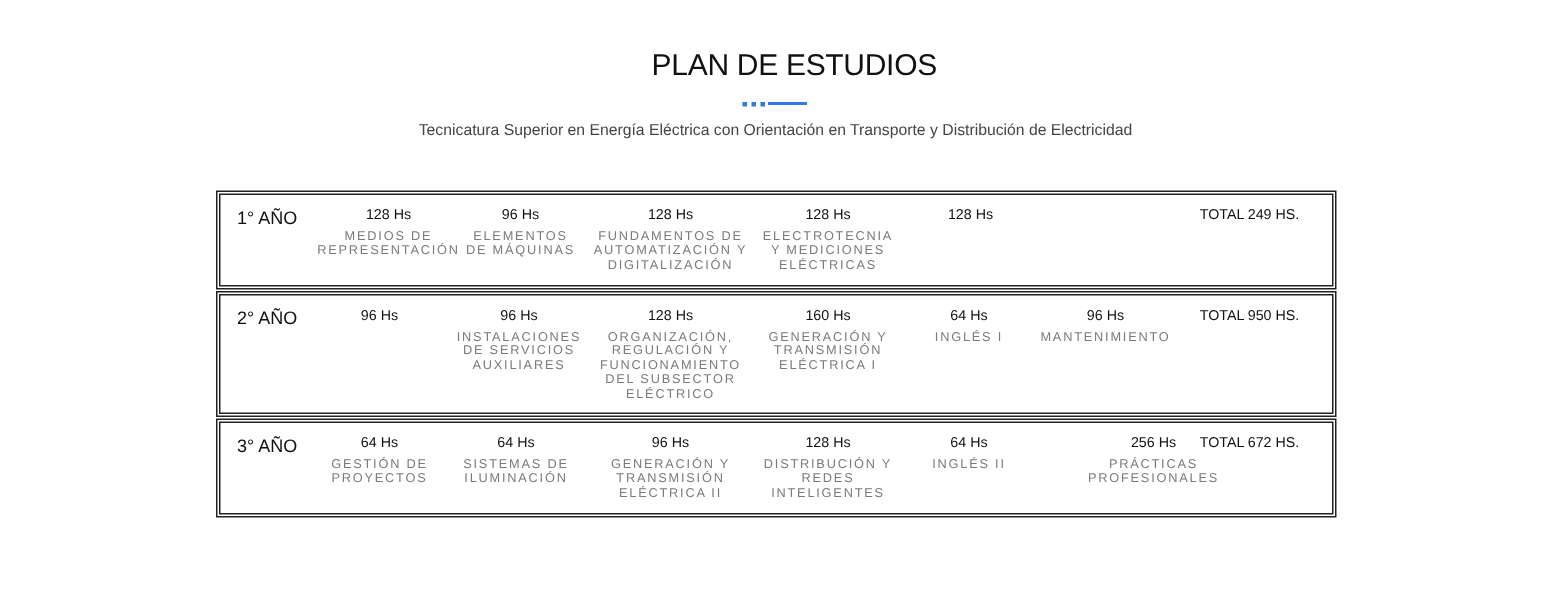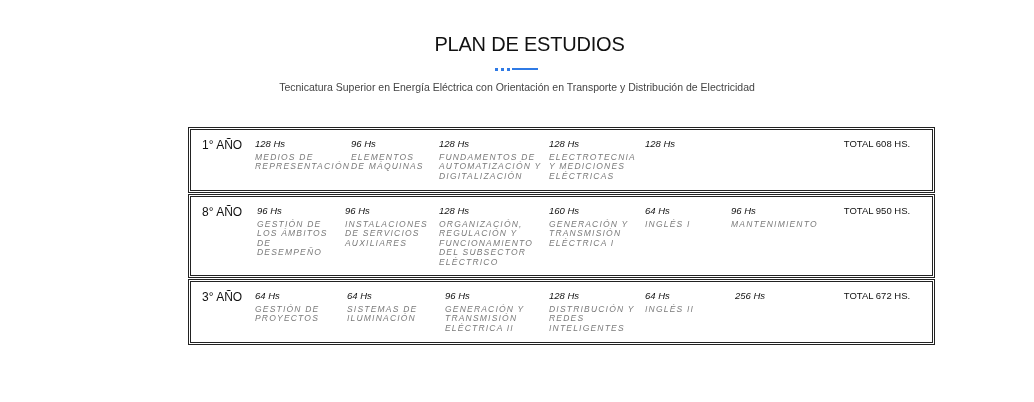--- a/index.html
+++ b/index.html
@@ -20,38 +20,38 @@
     }
     .divider .bar {
       position: absolute; top: 0; left: 17px; width: 26px; height: 2px; background: #2f7ae5;
     }
     .subtitle {
       position: absolute; left: 0; width: 1034px; top: 81px;
       text-align: center; font-size: 10.5px; color: #444;
     }
 
     .plan {
-      position: absolute; left: 144px; top: 127px; width: 622px; margin-left: 44px;
+      position: absolute; left: 144px; top: 127px; width: 622px;
     }
     .year-table {
       width: 747px;
       border: 3px double #222;
       position: relative;
       margin-bottom: 1px;
     }
     .year-table.r1 { height: 66px; }
     .year-table.r2 { height: 84px; }
     .year-table.r3 { height: 66px; padding-left: 36px; }
 
     .year-label {
       position: absolute; left: 11px; top: 8px;
       font-size: 12px; color: #111;
     }
     .subject {
-      position: absolute; top: 8px; text-align: left; font-style: italic;
+      position: absolute; top: 8px; text-align: center;
     }
     .hours {
       display: block; font-size: 9.5px; color: #111; height: 15px; line-height: 11px;
     }
     .name {
       display: block; font-size: 8.5px; color: #7a7a7a; letter-spacing: 1.2px;
       line-height: 9.4px; text-transform: uppercase;
     }
     .total {
       position: absolute; top: 8px; left: 648px; width: 76px;
@@ -86,28 +86,27 @@
       <span class="hours">128 Hs</span>
       <span class="name">FUNDAMENTOS DE AUTOMATIZACIÓN Y DIGITALIZACIÓN</span>
     </div>
     <div class="subject" style="left:358px;width:94px">
       <span class="hours">128 Hs</span>
       <span class="name">ELECTROTECNIA Y MEDICIONES ELÉCTRICAS</span>
     </div>
     <div class="subject" style="left:454px;width:92px">
       <span class="hours">128 Hs</span>
     </div>
-    <div class="total">TOTAL 608 HS.</div>
+    <div class="total">TOTAL 249 HS.</div>
   </div>
 
   <div class="year-table r2">
-    <div class="year-label">8° AÑO</div>
+    <div class="year-label">2° AÑO</div>
     <div class="subject" style="left:66px;width:80px">
       <span class="hours">96 Hs</span>
-      <span class="name">GESTIÓN DE LOS ÁMBITOS DE DESEMPEÑO</span>
     </div>
     <div class="subject" style="left:154px;width:90px">
       <span class="hours">96 Hs</span>
       <span class="name">INSTALACIONES DE SERVICIOS AUXILIARES</span>
     </div>
     <div class="subject" style="left:248px;width:104px">
       <span class="hours">128 Hs</span>
       <span class="name">ORGANIZACIÓN, REGULACIÓN Y FUNCIONAMIENTO DEL SUBSECTOR ELÉCTRICO</span>
     </div>
     <div class="subject" style="left:358px;width:94px">
@@ -140,19 +139,20 @@
       <span class="name">GENERACIÓN Y TRANSMISIÓN ELÉCTRICA II</span>
     </div>
     <div class="subject" style="left:358px;width:94px">
       <span class="hours">128 Hs</span>
       <span class="name">DISTRIBUCIÓN Y REDES INTELIGENTES</span>
     </div>
     <div class="subject" style="left:454px;width:90px">
       <span class="hours">64 Hs</span>
       <span class="name">INGLÉS II</span>
     </div>
-    <div class="subject" style="left:544px;width:100px">
+    <div class="subject" style="left:572px;width:100px">
       <span class="hours">256 Hs</span>
+      <span class="name">PRÁCTICAS PROFESIONALES</span>
     </div>
     <div class="total">TOTAL 672 HS.</div>
   </div>
 
 </div>
 
 </body></html>

